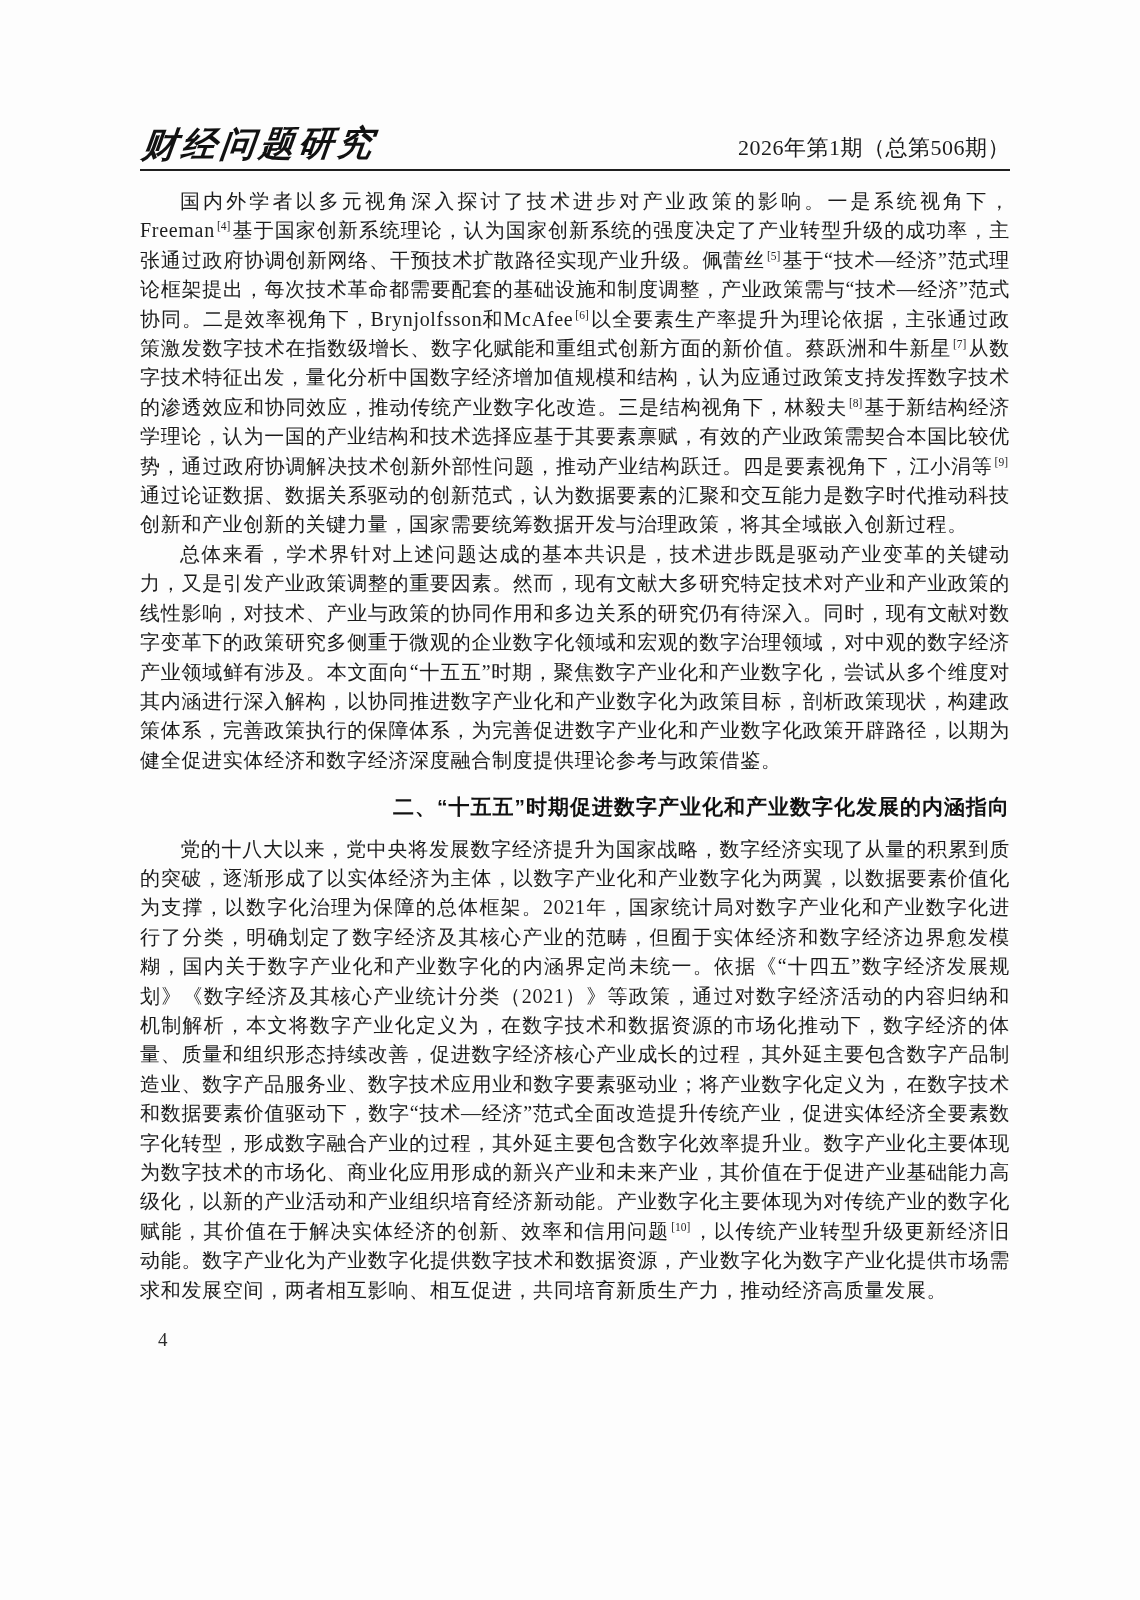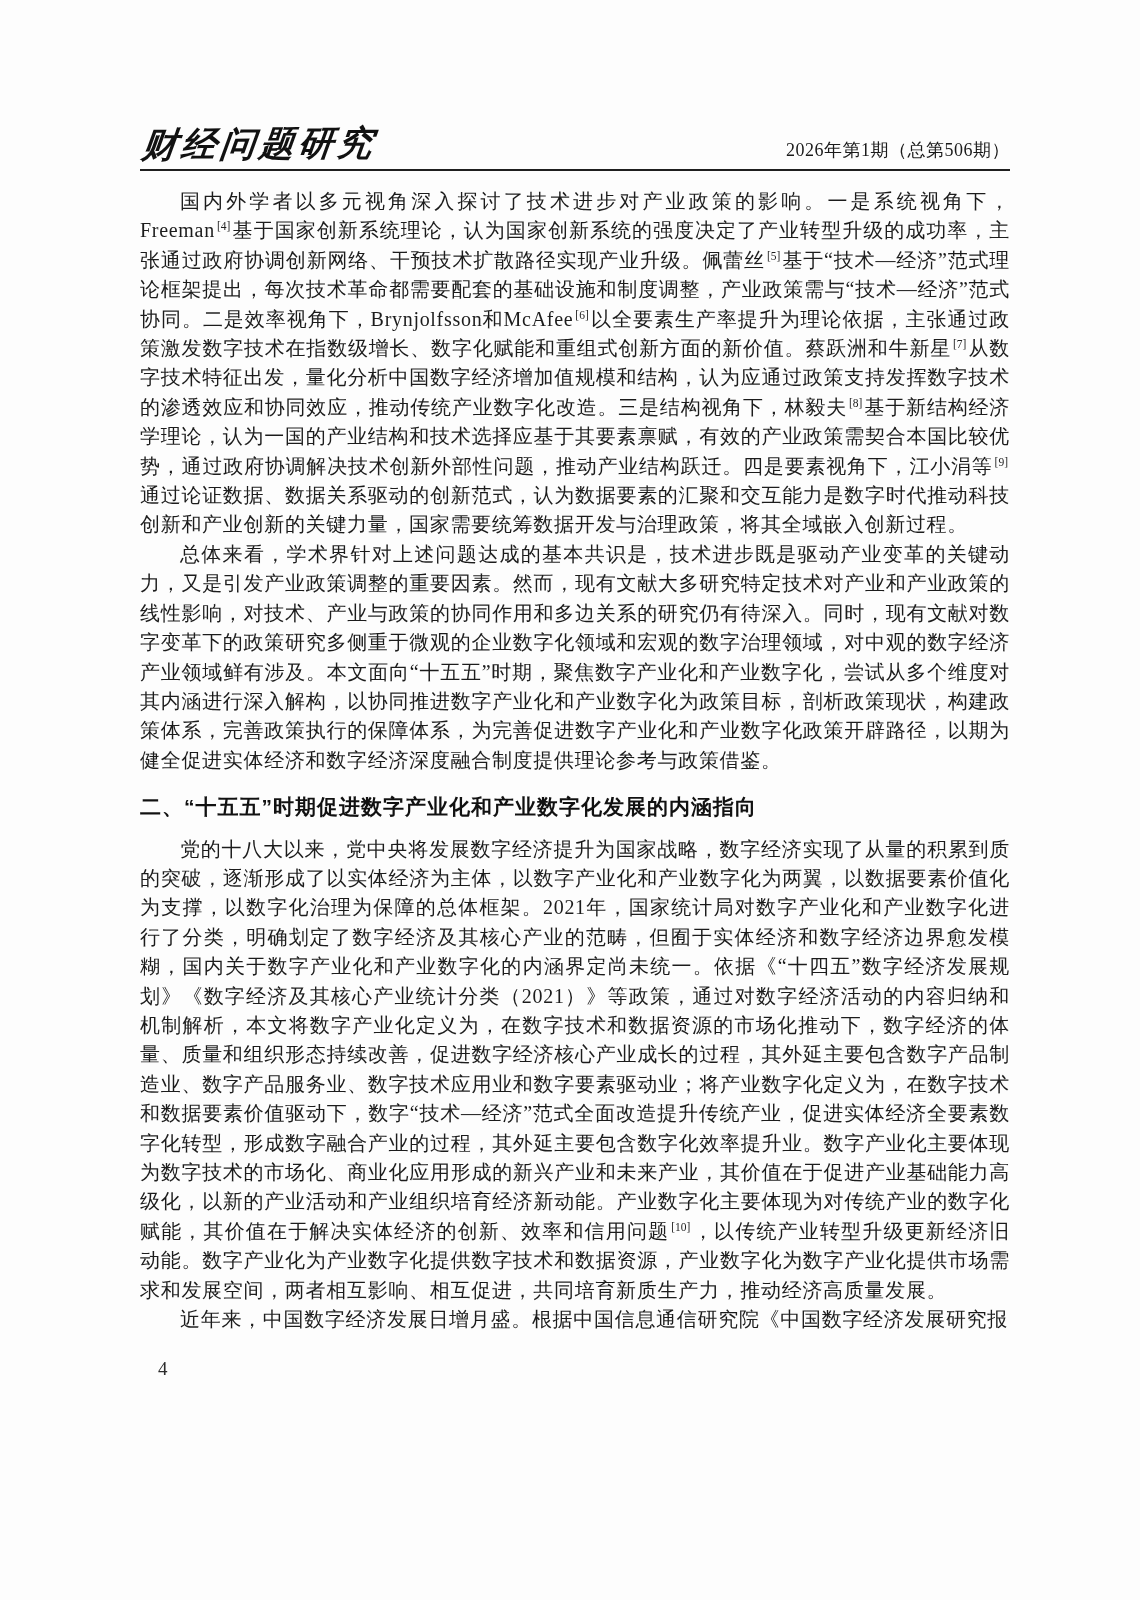--- a/index.html
+++ b/index.html
@@ -36,21 +36,21 @@
     font-style: italic;
     letter-spacing: 4px;
     transform: skewX(-7deg) rotate(-0.6deg);
     transform-origin: left bottom;
     line-height: 1;
     padding-bottom: 2px;
     color: #111;
     white-space: nowrap;
   }
   .issue-info {
-    font-size: 18px;
+    font-size: 22px;
     color: #1a1a1a;
     line-height: 1;
     padding-bottom: 6px;
     letter-spacing: 0.5px;
     white-space: nowrap;
   }
   
   .article {
     padding-top: 16px;
     font-size: 20px;
@@ -70,21 +70,21 @@
     letter-spacing: 0;
     vertical-align: 7px;
     margin: 0 2px;
     font-family: "Liberation Serif", "DejaVu Serif", serif;
   }
   .section-heading {
     font-family: "Liberation Sans", "DejaVu Sans", sans-serif;
     font-weight: bold;
     font-size: 21px;
     letter-spacing: 1px;
-    text-align: left;
+    text-align: right;
     text-indent: 0;
     color: #111;
     margin: 17px 0 13px 0;
     line-height: 29.4px;
   }
   
   .page-number {
     margin-top: 24px;
     margin-left: 18px;
     font-size: 19px;
@@ -100,19 +100,18 @@
     <div class="header">
       <div class="journal-logo">财经问题研究</div>
       <div class="issue-info">2026年第1期（总第506期）</div>
     </div>
 
     <div class="article">
         <p class="para indent"><span>国内外学者以多元视角深入探讨了技术进步对产业政策的影响。一是系统视角下，Freeman</span><sup class="cite">[4]</sup><span>基于国家创新系统理论，认为国家创新系统的强度决定了产业转型升级的成功率，主张通过政府协调创新网络、干预技术扩散路径实现产业升级。佩蕾丝</span><sup class="cite">[5]</sup><span>基于“技术—经济”范式理论框架提出，每次技术革命都需要配套的基础设施和制度调整，产业政策需与“技术—经济”范式协同。二是效率视角下，Brynjolfsson和McAfee</span><sup class="cite">[6]</sup><span>以全要素生产率提升为理论依据，主张通过政策激发数字技术在指数级增长、数字化赋能和重组式创新方面的新价值。蔡跃洲和牛新星</span><sup class="cite">[7]</sup><span>从数字技术特征出发，量化分析中国数字经济增加值规模和结构，认为应通过政策支持发挥数字技术的渗透效应和协同效应，推动传统产业数字化改造。三是结构视角下，林毅夫</span><sup class="cite">[8]</sup><span>基于新结构经济学理论，认为一国的产业结构和技术选择应基于其要素禀赋，有效的产业政策需契合本国比较优势，通过政府协调解决技术创新外部性问题，推动产业结构跃迁。四是要素视角下，江小涓等</span><sup class="cite">[9]</sup><span>通过论证数据、数据关系驱动的创新范式，认为数据要素的汇聚和交互能力是数字时代推动科技创新和产业创新的关键力量，国家需要统筹数据开发与治理政策，将其全域嵌入创新过程。</span></p>
         <p class="para indent"><span>总体来看，学术界针对上述问题达成的基本共识是，技术进步既是驱动产业变革的关键动力，又是引发产业政策调整的重要因素。然而，现有文献大多研究特定技术对产业和产业政策的线性影响，对技术、产业与政策的协同作用和多边关系的研究仍有待深入。同时，现有文献对数字变革下的政策研究多侧重于微观的企业数字化领域和宏观的数字治理领域，对中观的数字经济产业领域鲜有涉及。本文面向“十五五”时期，聚焦数字产业化和产业数字化，尝试从多个维度对其内涵进行深入解构，以协同推进数字产业化和产业数字化为政策目标，剖析政策现状，构建政策体系，完善政策执行的保障体系，为完善促进数字产业化和产业数字化政策开辟路径，以期为健全促进实体经济和数字经济深度融合制度提供理论参考与政策借鉴。</span></p>
         <h2 class="section-heading">二、“十五五”时期促进数字产业化和产业数字化发展的内涵指向</h2>
         <p class="para indent"><span>党的十八大以来，党中央将发展数字经济提升为国家战略，数字经济实现了从量的积累到质的突破，逐渐形成了以实体经济为主体，以数字产业化和产业数字化为两翼，以数据要素价值化为支撑，以数字化治理为保障的总体框架。2021年，国家统计局对数字产业化和产业数字化进行了分类，明确划定了数字经济及其核心产业的范畴，但囿于实体经济和数字经济边界愈发模糊，国内关于数字产业化和产业数字化的内涵界定尚未统一。依据《“十四五”数字经济发展规划》《数字经济及其核心产业统计分类（2021）》等政策，通过对数字经济活动的内容归纳和机制解析，本文将数字产业化定义为，在数字技术和数据资源的市场化推动下，数字经济的体量、质量和组织形态持续改善，促进数字经济核心产业成长的过程，其外延主要包含数字产品制造业、数字产品服务业、数字技术应用业和数字要素驱动业；将产业数字化定义为，在数字技术和数据要素价值驱动下，数字“技术—经济”范式全面改造提升传统产业，促进实体经济全要素数字化转型，形成数字融合产业的过程，其外延主要包含数字化效率提升业。数字产业化主要体现为数字技术的市场化、商业化应用形成的新兴产业和未来产业，其价值在于促进产业基础能力高级化，以新的产业活动和产业组织培育经济新动能。产业数字化主要体现为对传统产业的数字化赋能，其价值在于解决实体经济的创新、效率和信用问题</span><sup class="cite">[10]</sup><span>，以传统产业转型升级更新经济旧动能。数字产业化为产业数字化提供数字技术和数据资源，产业数字化为数字产业化提供市场需求和发展空间，两者相互影响、相互促进，共同培育新质生产力，推动经济高质量发展。</span></p>
-        <p class="para indent"><span>近年来，中国数字经济发展日增月盛。根据中国信息通信研究院《中国数字经济发展研究报</span></p>
       </div>
 
     <div class="page-number">4</div>
 
   </div>
 </div>
 
 </body></html>

